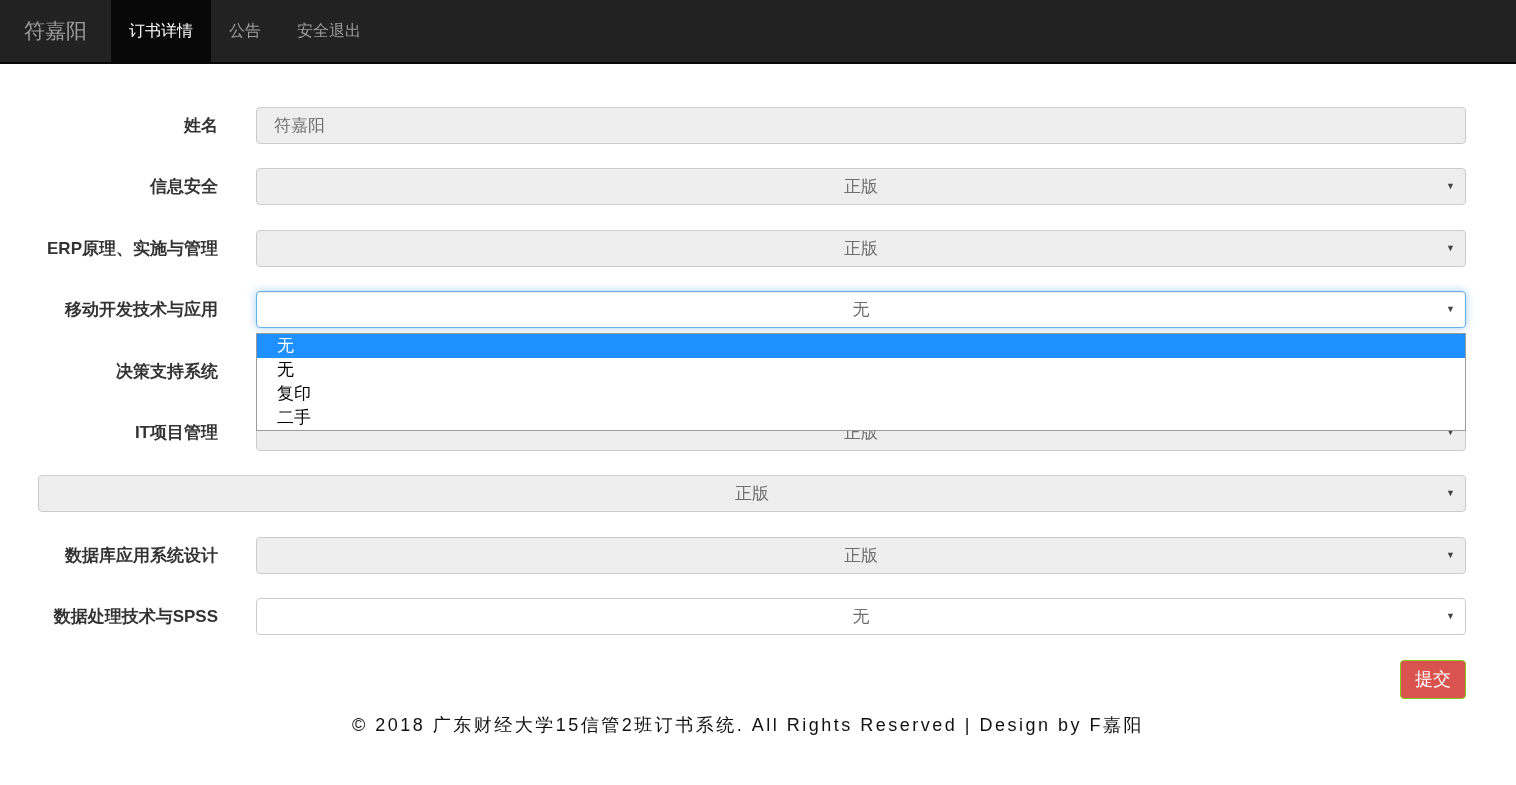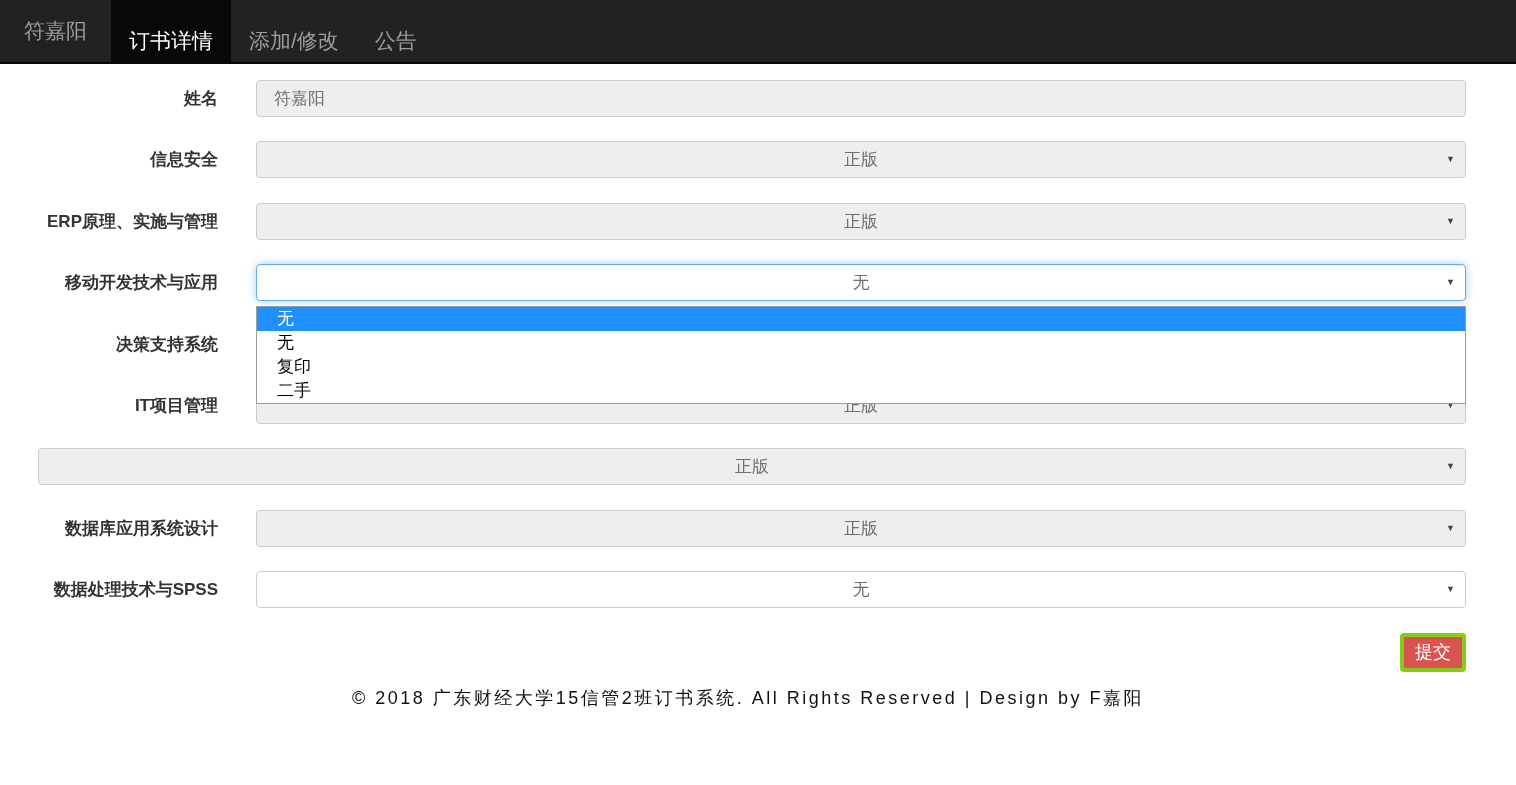--- a/index.html
+++ b/index.html
@@ -4,26 +4,26 @@
 <style>
   * { margin:0; padding:0; box-sizing:border-box; }
   html,body { width:1516px; height:785px; overflow:hidden; background:#fff;
               font-family:"Liberation Sans", sans-serif; }
 
   
   .navbar { height:64px; background:#222; display:flex; align-items:stretch;
             border-bottom:2px solid #080808; }
   .navbar-brand { color:#9d9d9d; font-size:21px; line-height:62px; padding:0 24px;
                   cursor:pointer; }
-  .nav-item { color:#9d9d9d; font-size:21px; line-height:62px; padding:10px 18px;
+  .nav-item { color:#9d9d9d; font-size:16px; line-height:62px; padding:0 18px;
               cursor:pointer; }
   .nav-item.active { background:#080808; color:#fff; }
 
   
-  .main { padding:16px 50px 0 0; }
+  .main { padding:43px 50px 0 0; }
   .form-group { display:flex; margin-bottom:24.4px; height:37px; }
   .control-label { width:218px; flex:none; text-align:right; font-weight:bold;
                    font-size:17px; color:#333; line-height:37px; white-space:nowrap; }
   .control-col { flex:1; margin-left:38px; position:relative; }
   .fc { width:100%; height:37px; border:1px solid #ccc; border-radius:4px;
         background:#fff; color:#6f6f6f; font-size:17px; line-height:35px;
         padding:0 17px; font-family:"Liberation Sans", sans-serif; }
   .fc.gray { background:#eee; }
   .fc.focused { border-color:#66afe9;
         box-shadow: inset 0 1px 1px rgba(0,0,0,.075), 0 0 8px rgba(102,175,233,.6); }
@@ -33,34 +33,34 @@
 
   
   .dropdown-list { position:absolute; left:0; right:0; top:42px; z-index:20;
                    background:#fff; border:1px solid #9b9b9b; }
   .dd-item { height:24px; line-height:24px; font-size:17px; color:#000;
              padding:0 20px; cursor:pointer; }
   .dd-item.highlight { background:#1e90ff; color:#fff; }
 
   
   .submit-row { text-align:right; margin-top:22px; }
-  .btn-submit { background:#d9534f; border:4px solid #84cc16; border-radius:4px;
+  .btn-submit { background:#d9534f; border:1px solid #84cc16; border-radius:4px;
                 color:#fff; font-size:18px; width:66px; height:39px; cursor:pointer;
                 font-family:"Liberation Sans", sans-serif; }
   .footer { text-align:center; margin-top:14px; padding-right:20px; }
   .footer div { font-size:18px; letter-spacing:2.5px; color:#111; display:inline-block; }
 </style>
 </head>
 <body>
 
 <nav class="navbar">
   <div class="navbar-brand">符嘉阳</div>
   <div class="nav-item active">订书详情</div>
-  <div class="nav-item">添加/修改</div>
   <div class="nav-item">公告</div>
+  <div class="nav-item">安全退出</div>
 </nav>
 
 <main class="main">
 
   <div class="form-group">
     <label class="control-label">姓名</label>
     <div class="control-col">
       <input class="fc gray" readonly="" value="符嘉阳" style="">
     </div>
   </div>

